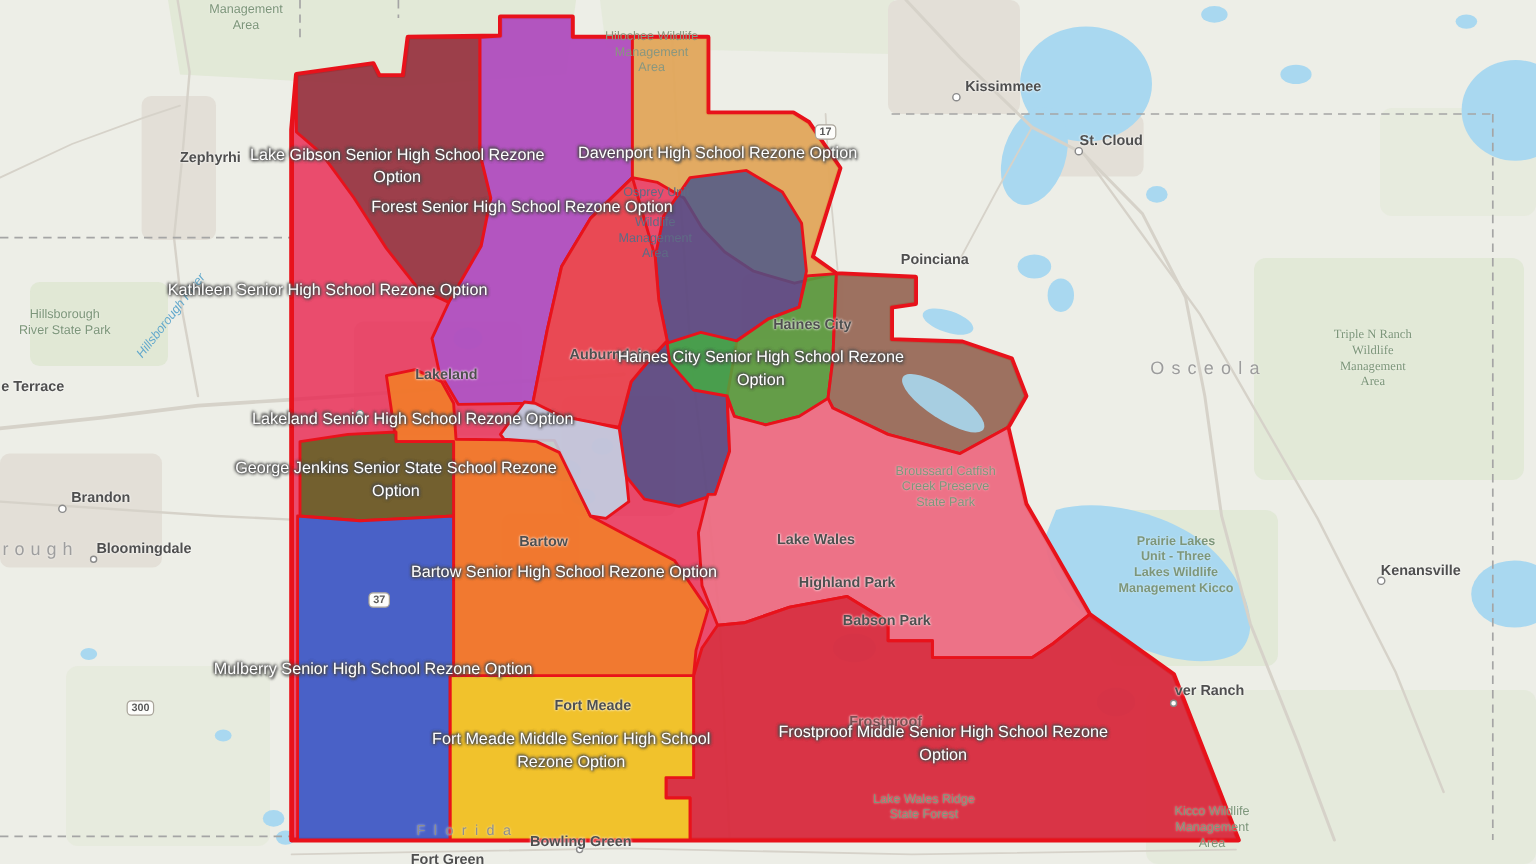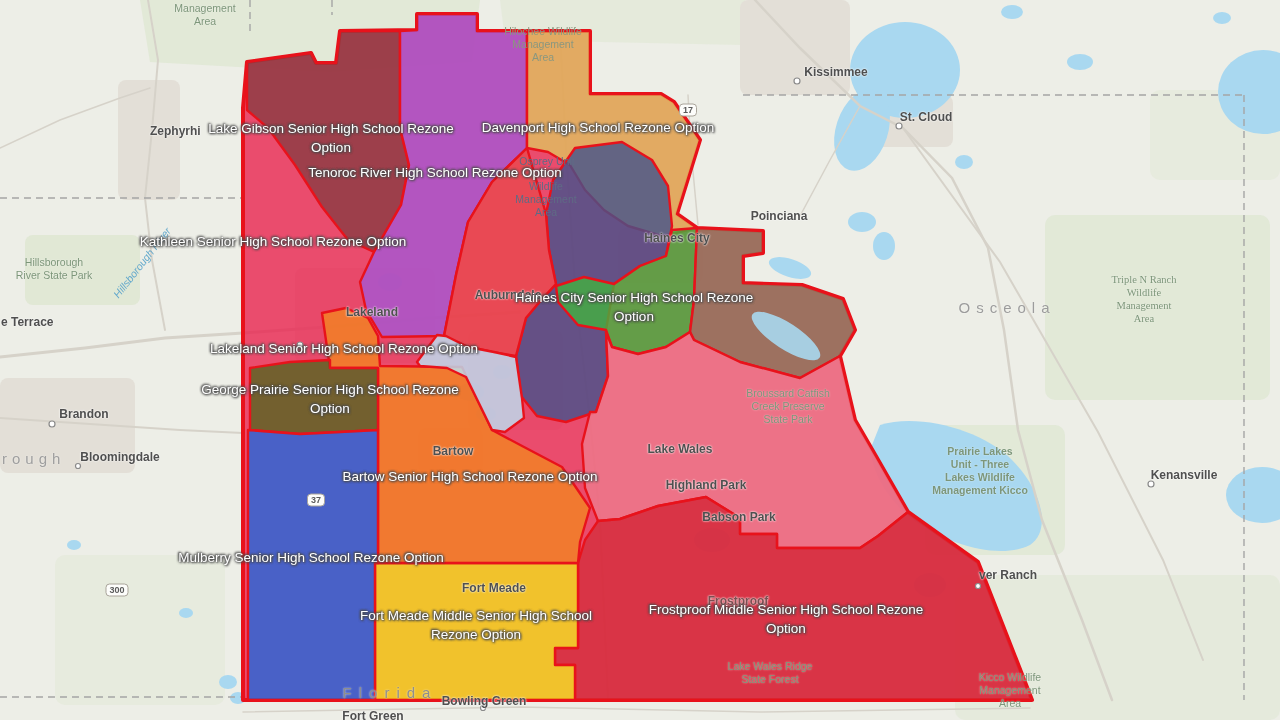--- a/index.html
+++ b/index.html
@@ -139,21 +139,21 @@
   <div id="under-labels">
       <div class="lbl city" style="left: 836px; top: 72px;">Kissimmee</div>
       <div class="lbl city" style="left: 926px; top: 117px;">St. Cloud</div>
       <div class="lbl city" style="left: 779px; top: 216px;">Poinciana</div>
       <div class="lbl city left" style="left: 150px; top: 131px;">Zephyrhi</div>
       <div class="lbl city left" style="left: 1px; top: 322px;">e Terrace</div>
       <div class="lbl city" style="left: 84px; top: 414px;">Brandon</div>
       <div class="lbl city" style="left: 120px; top: 457px;">Bloomingdale</div>
       <div class="lbl city" style="left: 372px; top: 312px;">Lakeland</div>
       <div class="lbl city" style="left: 508px; top: 295px;">Auburndale</div>
-      <div class="lbl city" style="left: 655px; top: 238px; padding-left: 44px;">Haines City</div>
+      <div class="lbl city" style="left: 655px; top: 270px; padding-left: 44px;">Haines City</div>
       <div class="lbl city" style="left: 453px; top: 451px;">Bartow</div>
       <div class="lbl city" style="left: 494px; top: 588px;">Fort Meade</div>
       <div class="lbl city" style="left: 720px; top: 601px; color: rgb(124, 79, 82); padding-left: 36px;">Frostproof</div>
       <div class="lbl city" style="left: 680px; top: 449px;">Lake Wales</div>
       <div class="lbl city" style="left: 706px; top: 485px;">Highland Park</div>
       <div class="lbl city" style="left: 739px; top: 517px;">Babson Park</div>
       <div class="lbl city" style="left: 484px; top: 701px;">Bowling Green</div>
       <div class="lbl city" style="left: 373px; top: 716px;">Fort Green</div>
       <div class="lbl city" style="left: 1184px; top: 475px;">Kenansville</div>
       <div class="lbl city" style="left: 1008px; top: 575px;">ver Ranch</div>
@@ -200,49 +200,49 @@
       <div class="park" style="left: 770px; top: 673px;">
         <div>Lake Wales Ridge</div>
         <div>State Forest</div>
       </div>
       <div class="park" style="left: 1010px; top: 690px;">
         <div>Kicco Wildlife</div>
         <div>Management</div>
         <div>Area</div>
       </div>
       <div class="lbl area" style="left: 1007px; top: 307px; letter-spacing: 6px; font-size: 15px; color: rgb(156, 156, 156);">Osceola</div>
-      <div class="lbl area" style="left: 390px; top: 692px; letter-spacing: 7px; font-size: 15px; color: rgb(142, 142, 142);">Florida</div>
+      <div class="lbl area" style="left: 390px; top: 692px; letter-spacing: 7px; font-size: 12px; color: rgb(142, 142, 142);">Florida</div>
       <div class="lbl area left" style="left: 2px; top: 458px; letter-spacing: 5px; font-size: 15px; color: rgb(158, 158, 158);">rough</div>
       <div class="shield" style="left: 688px; top: 110px;">17</div>
       <div class="shield" style="left: 316px; top: 500px;">37</div>
       <div class="shield" style="left: 117px; top: 590px;">300</div>
     </div>
   <div id="zone-labels">
       <div class="zone-label" style="left: 331px; top: 129px;">
         <div>Lake Gibson Senior High School Rezone</div>
         <div>Option</div>
       </div>
       <div class="zone-label" style="left: 598px; top: 128px;">
         <div>Davenport High School Rezone Option</div>
       </div>
       <div class="zone-label" style="left: 435px; top: 173px;">
-        <div>Tenoroc River High School Rezone Option</div>
+        <div>Forest Senior High School Rezone Option</div>
       </div>
       <div class="zone-label" style="left: 273px; top: 242px;">
         <div>Kathleen Senior High School Rezone Option</div>
       </div>
       <div class="zone-label" style="left: 634px; top: 298px;">
         <div>Haines City Senior High School Rezone</div>
         <div>Option</div>
       </div>
       <div class="zone-label" style="left: 344px; top: 349px;">
         <div>Lakeland Senior High School Rezone Option</div>
       </div>
       <div class="zone-label" style="left: 330px; top: 390px;">
-        <div>George Prairie Senior High School Rezone</div>
+        <div>George Jenkins Senior State School Rezone</div>
         <div>Option</div>
       </div>
       <div class="zone-label" style="left: 470px; top: 477px;">
         <div>Bartow Senior High School Rezone Option</div>
       </div>
       <div class="zone-label" style="left: 311px; top: 558px;">
         <div>Mulberry Senior High School Rezone Option</div>
       </div>
       <div class="zone-label" style="left: 476px; top: 616px;">
         <div>Fort Meade Middle Senior High School</div>

